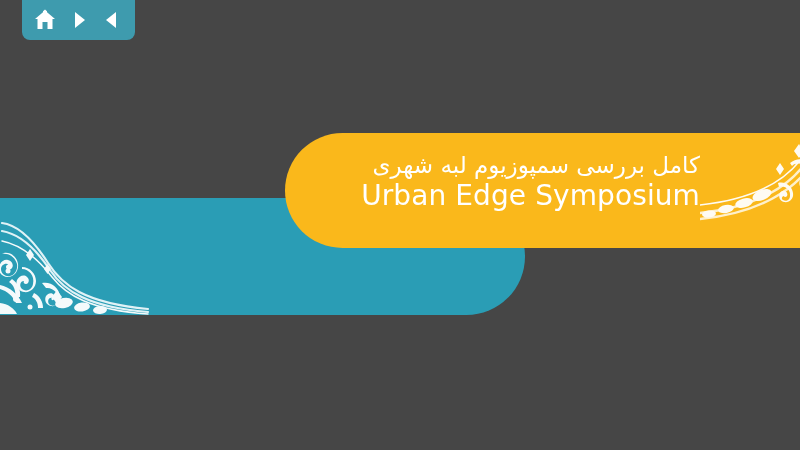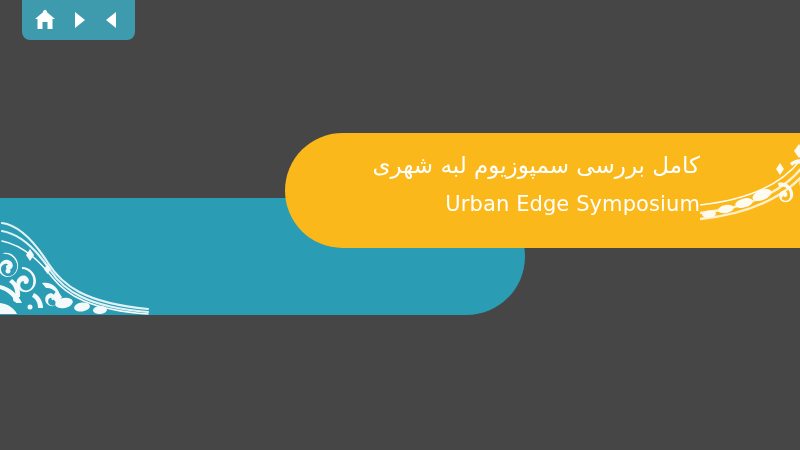--- a/index.html
+++ b/index.html
@@ -79,27 +79,27 @@
   }
   .title-fa {
     font-size: 23px;
     line-height: 30px;
     font-weight: 400;
     white-space: nowrap;
     color: #FFFFFF;
   }
   .title-en {
     direction: ltr;
-    font-size: 21px;
+    font-size: 28px;
     line-height: 32px;
     font-weight: 400;
     letter-spacing: 0.1px;
     white-space: nowrap;
     color: #FFFFFF;
-    margin-top: 8px;
+    margin-top: 0;
   }
 
   
   .navbar {
     position: absolute;
     left: 22px;
     top: 0;
     width: 113px;
     height: 40px;
     background: #3E9BAE;

